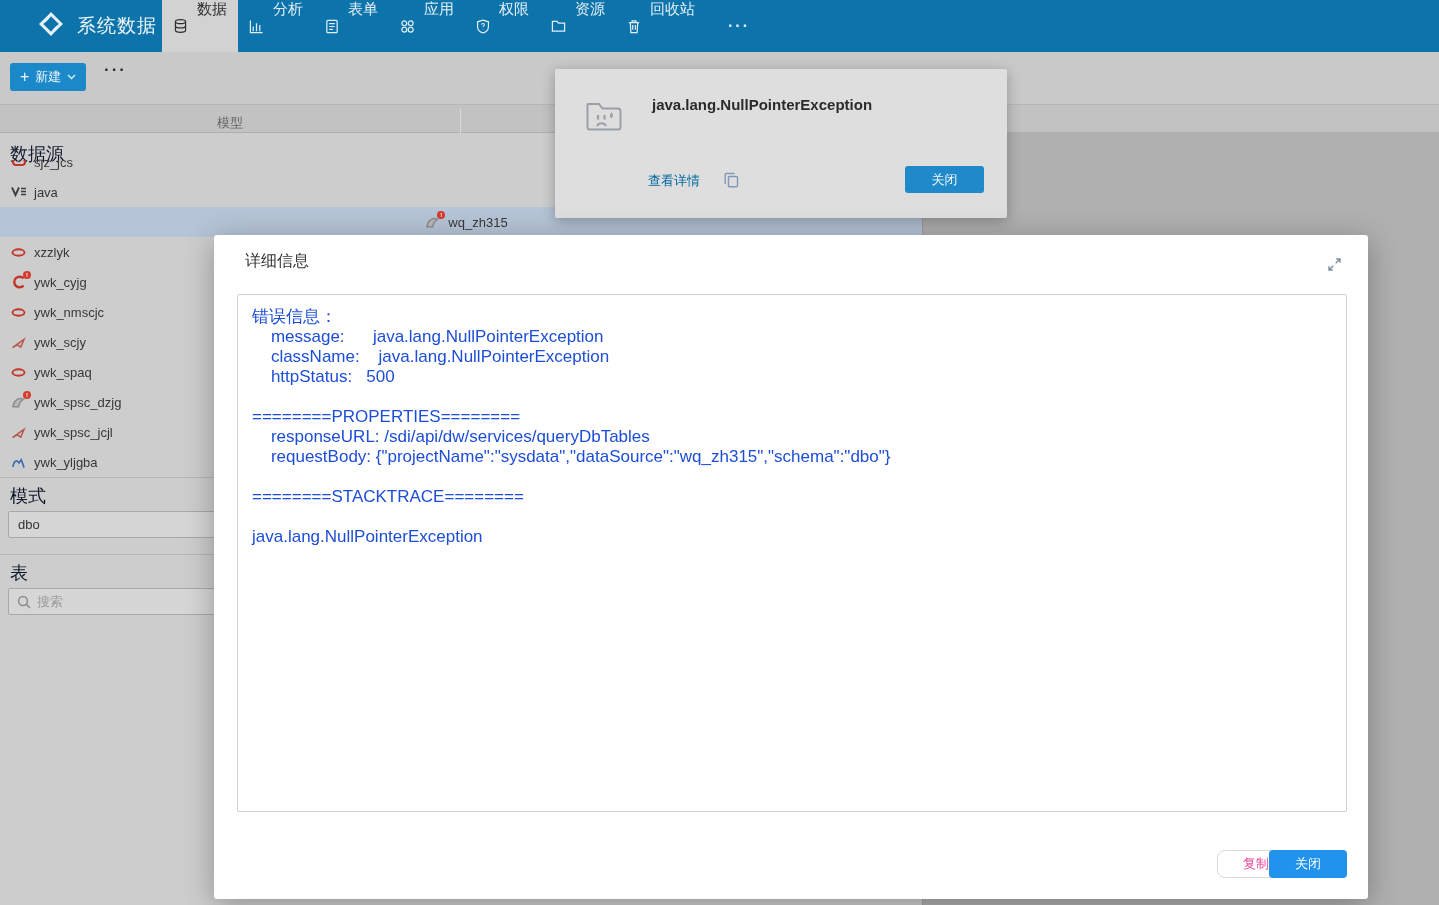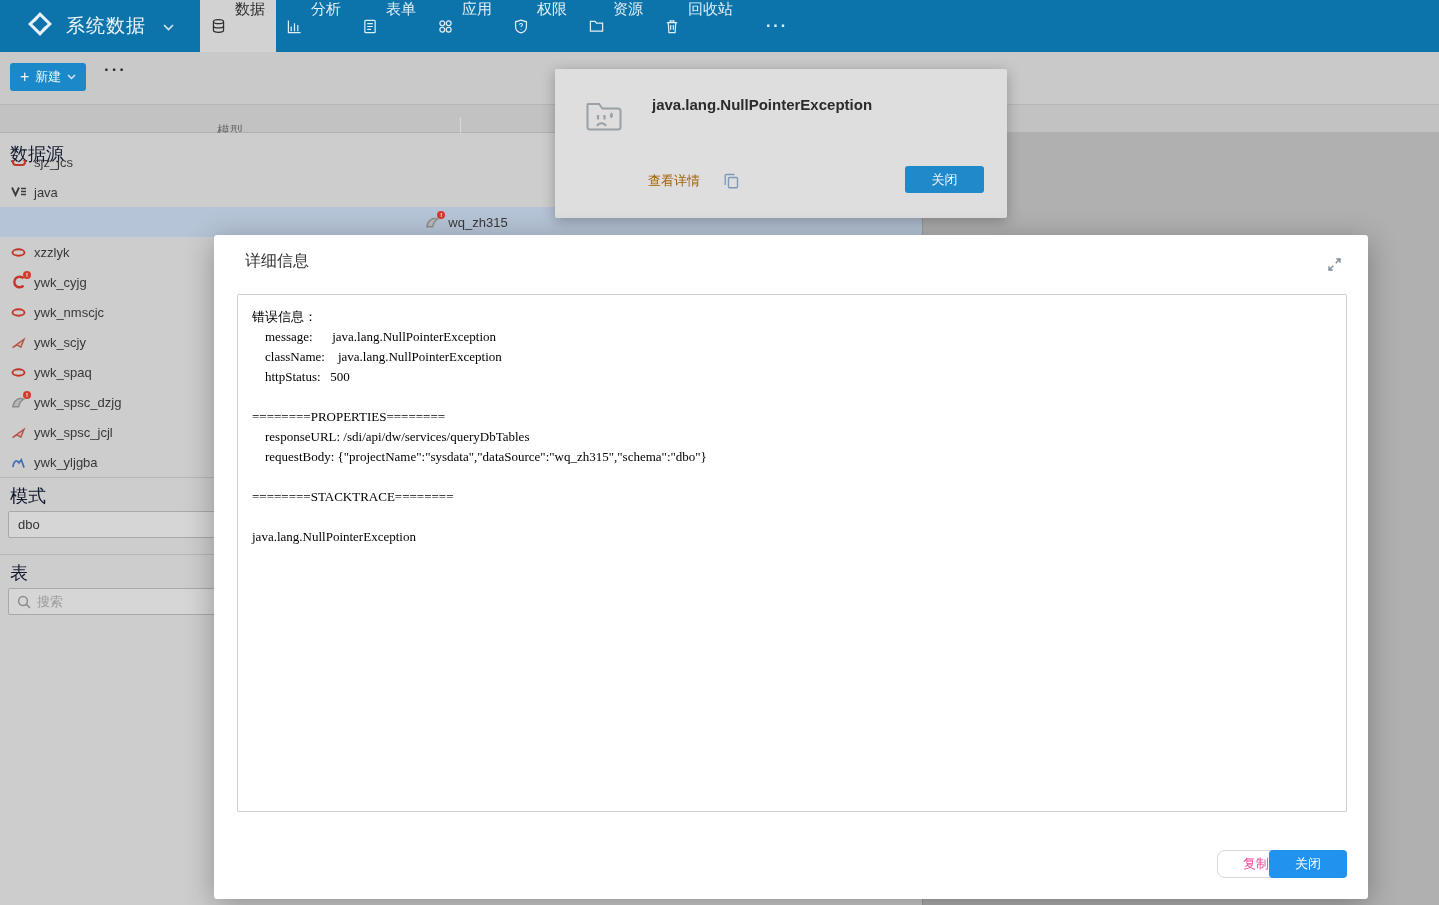--- a/index.html
+++ b/index.html
@@ -3,21 +3,21 @@
 <meta charset="utf-8">
 <style>
   * { margin:0; padding:0; box-sizing:border-box; }
   html,body { width:1439px; height:905px; overflow:hidden;
     font-family:"Liberation Sans","DejaVu Sans",sans-serif; }
   #app { position:relative; width:1439px; height:905px; background:#c9c9c9; }
 
   
   .nav { position:absolute; left:0; top:0; width:1439px; height:52px;
     background:#0d74ab; display:flex; align-items:stretch; z-index:10; }
-  .brand { display:flex; align-items:center; gap:11px; padding:0 26px; width:200px;justify-content:flex-end; }
+  .brand { display:flex; align-items:center; gap:11px; padding:0 36px; width:162px; }
   .brand-title { color:#eef5f9; font-size:19px; letter-spacing:1px; white-space:nowrap; }
   .caret { display:inline-block; margin-left:6px; }
   .nav-tabs { display:flex; align-items:stretch; }
   .nav-tab { display:flex; gap:9px; padding:0 11px;
     color:rgba(238,246,251,.95); font-size:15px; cursor:pointer; white-space:nowrap; }
   .nav-tab.selected { background:#d2d2d2; color:#2e2e2e; }
   .nav-tab.selected svg { stroke:#2e2e2e !important; }
   .nav-ic { display:flex; align-items:center; }
   .nav-more { display:flex; align-items:center; padding:0 22px; color:rgba(238,246,251,.95);
     font-size:16px; letter-spacing:2px; font-weight:bold; }
@@ -27,21 +27,21 @@
   .btn-new { position:absolute; left:10px; top:11px; height:28px; padding:0 10px;
     background:#1b89c9; border:none; border-radius:3px; color:#ecf5fb; font-size:13px;
     display:flex; align-items:center; gap:6px; cursor:pointer;
     font-family:"Liberation Sans","DejaVu Sans",sans-serif; }
   .toolbar-more { position:absolute; left:104px; top:8px; color:#2f2f2f; font-size:17px;
     font-weight:bold; letter-spacing:2px; cursor:pointer; }
 
   
   .col-header { position:absolute; left:0; top:104px; width:1439px; height:29px;
     background:#c2c2c2; border-top:1px solid #b6b6b6; border-bottom:1px solid #b0b0b0; }
-  .col-model { position:absolute; left:0; top:12px; width:461px; height:28px; line-height:28px;
+  .col-model { position:absolute; left:0; top:4px; width:461px; height:28px; line-height:28px;
     text-align:center; color:#666; font-size:13px; border-right:1px solid #d8d8d8; }
 
   
   .left-panel { position:absolute; left:0; top:133px; width:922px; height:772px;
     background:#cdcdcd; z-index:1; }
   .right-panel { position:absolute; left:922px; top:133px; width:517px; height:772px;
     background:#b0b0b0; border-left:1px solid #9e9e9e; z-index:1; }
   .section-label { position:absolute; left:10px; color:#0f172a; font-size:18px; }
   .ds-list { position:absolute; left:0; top:27px; width:922px; height:317px; overflow:hidden; }
   .ds-row { height:30px; display:flex; align-items:center; padding-left:10px; gap:7px;
@@ -63,36 +63,36 @@
   .search-box input { flex:1; border:none; outline:none; background:transparent;
     font-size:13px; color:#333; font-family:inherit; }
   .search-box input::placeholder { color:#9a9a9a; }
 
   
   .toast { position:absolute; left:555px; top:69px; width:452px; height:149px;
     background:#dedede; border-radius:2px; box-shadow:0 3px 14px rgba(0,0,0,.28); z-index:50; }
   .toast-icon { position:absolute; left:28px; top:26px; }
   .toast-title { position:absolute; left:97px; top:27px; font-size:15px; font-weight:bold;
     color:#2b2b2b; }
-  .toast-link { position:absolute; left:93px; top:103px; display:flex; align-items:center;
-    gap:24px; color:#a16207; font-size:13px; cursor:pointer; }
+  .toast-link { position:absolute; left:93px; top:103px; display:flex; align-items:flex-start;
+    gap:24px; color:#0369a1; font-size:13px; cursor:pointer; }
   .toast-close { position:absolute; right:23px; bottom:25px; width:79px; height:27px;
     background:#2089ca; color:#f2f8fc; border:none; border-radius:3px; font-size:13px;
     cursor:pointer; font-family:inherit; }
 
   
   .modal { position:absolute; left:214px; top:235px; width:1154px; height:664px;
     background:#ffffff; border-radius:3px; box-shadow:0 6px 30px rgba(0,0,0,.3); z-index:60; }
   .modal-title { position:absolute; left:24px; top:16px; font-size:16px; color:#333;margin-left:7px; }
   .modal-expand { position:absolute; right:26px; top:22px; cursor:pointer; }
   .modal-body { position:absolute; left:23px; top:59px; width:1110px; height:518px;
     border:1px solid #cfcfcf; border-radius:2px; background:#fff; overflow:auto;
     padding:12px 14px; }
-  .modal-body pre { font-family:Liberation Serif, serif;
-    font-size:13px; line-height:20px; color:#000000; white-space:pre; }
+  .modal-body pre { font-family:Liberation Sans, sans-serif;
+    font-size:17px; line-height:20px; color:#1d4ed8; white-space:pre; }
   .btn-copy { position:absolute; left:1003px; top:615px; width:78px; height:28px;
     background:#fff; border:1px solid #d9d9d9; border-radius:8px; color:#ec4899;
     font-size:13px; cursor:pointer; font-family:inherit; }
   .btn-close { position:absolute; left:1055px; top:615px; width:78px; height:28px;
     background:#2193ef; border:none; border-radius:4px; color:#fff; font-size:13px;
     cursor:pointer; font-family:inherit; }
 </style>
 </head>
 <body>
 

